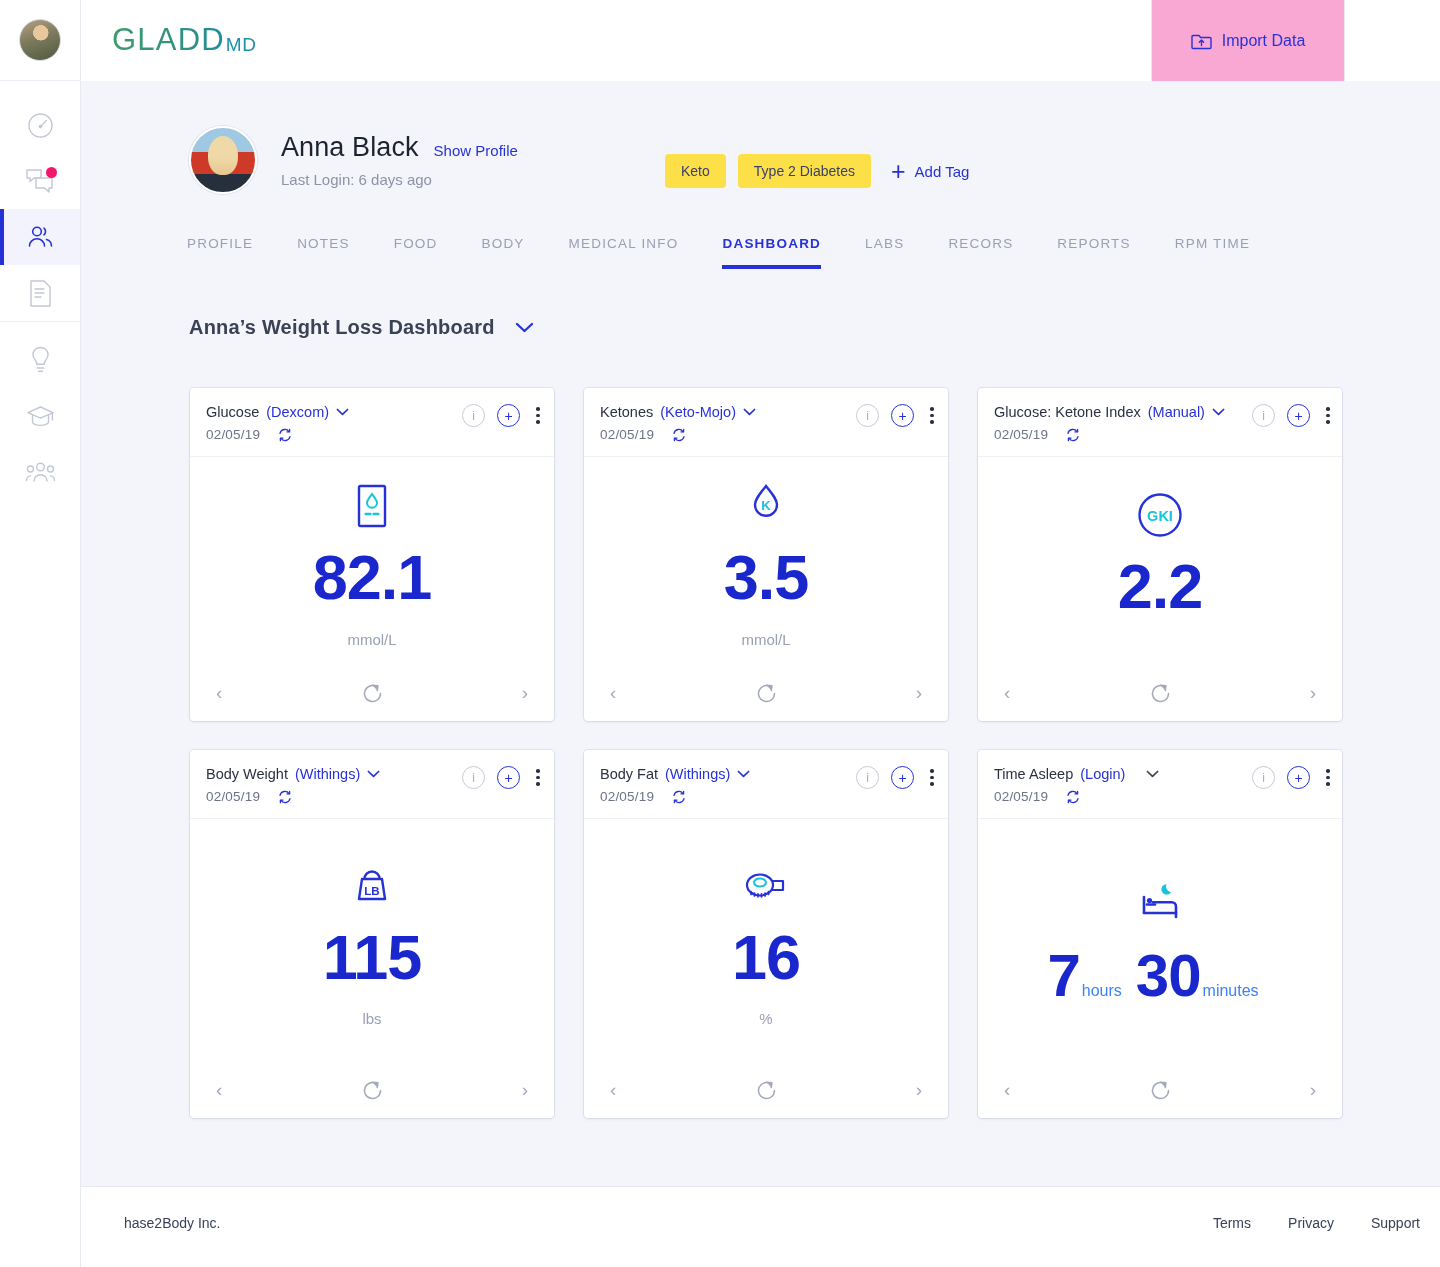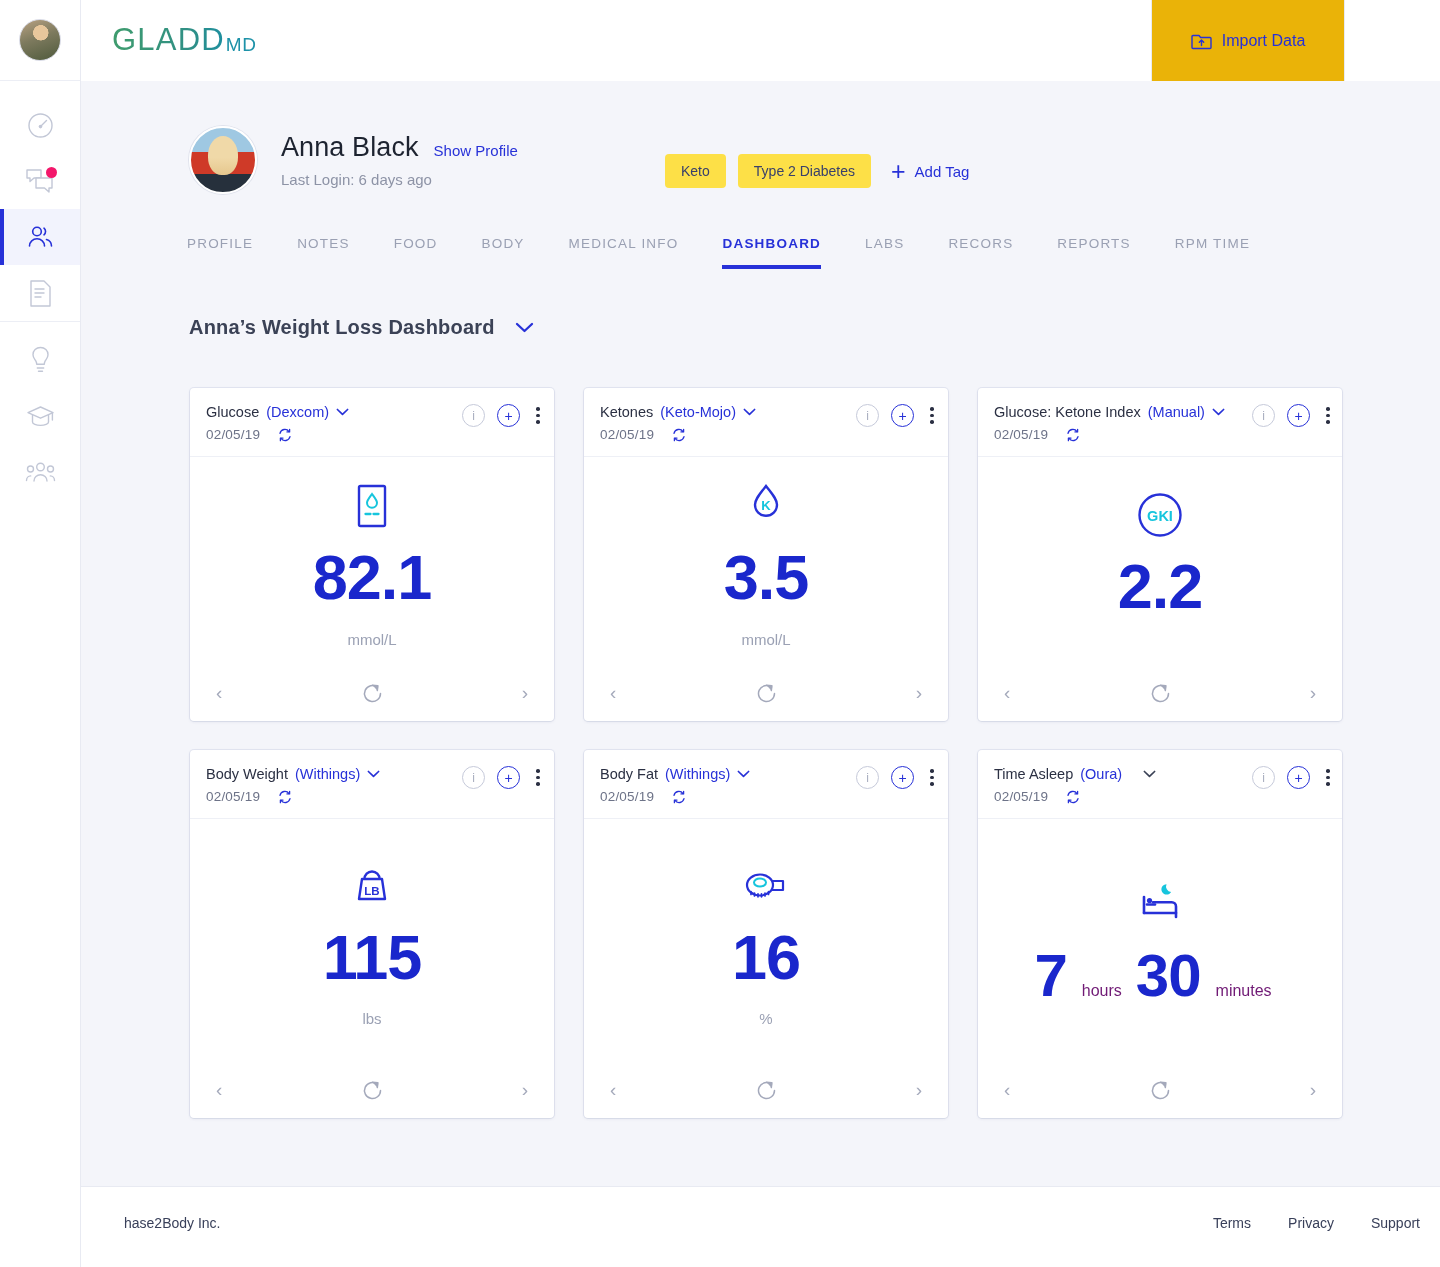--- a/index.html
+++ b/index.html
@@ -21,21 +21,21 @@
   .logo-main {
     font-size:31px; letter-spacing:1.2px; font-weight:400;
     background: linear-gradient(90deg,#3f9c6d 0%,#2f8f86 70%,#1d8fa0 100%);
     -webkit-background-clip:text; background-clip:text; color:transparent;
   }
   .logo-sub { font-size:19px; letter-spacing:.5px; color:#1d92a8; margin-left:1px; padding-bottom:2px; }
   .import-btn {
     position:absolute; left:1151px; top:0; height:81px; width:194px;
     display:flex; align-items:center; justify-content:center; gap:10px;
     color:#2731d8; font-size:16px; cursor:pointer;
-    border-left:1px solid #e8eaf2; border-right:1px solid #e8eaf2; background:#eab308;
+    border-left:1px solid #e8eaf2; border-right:1px solid #e8eaf2; background:#f9a8d4;
   }
 
   
   .rail {
     position:absolute; left:0; top:0; width:81px; height:1267px;
     background:#ffffff; border-right:1px solid #e8eaf2; z-index:5;
   }
   .rail-avatar-cell { height:81px; display:flex; align-items:center; justify-content:center;
     border-bottom:1px solid #eceef5; }
   .rail-avatar {
@@ -135,21 +135,21 @@
   .card-body { flex:1; display:flex; flex-direction:column; align-items:center;
                justify-content:center; padding-top:6px; }
   .metric-icon { height:52px; display:flex; align-items:center; justify-content:center; }
   .metric-val {
     font-size:63px; font-weight:700; color:#1a27cc; line-height:1.05; letter-spacing:-1px;
     margin-top:12px;
   }
   .metric-unit { font-size:15px; color:#9ba1b4; margin-top:20px; }
   .sleep-val { display:flex; align-items:baseline; margin-top:12px; }
   .sleep-num { font-size:60px; font-weight:700; color:#1a27cc; letter-spacing:-1px; }
-  .sleep-unit { font-size:16px; color:#701a75; margin-left:15px; margin-right:14px; }
+  .sleep-unit { font-size:16px; color:#3b82f6; margin-left:2px; margin-right:14px; }
 
   .card-foot {
     height:56px; display:flex; align-items:center; justify-content:space-between;
     padding:0 20px; color:#aeb3c4;
   }
   .chev { font-size:19px; color:#a4a9bb; cursor:pointer; padding:4px 6px; }
 
   
   .footer {
     position:absolute; left:81px; top:1186px; width:1359px; height:81px;
@@ -585,21 +585,21 @@
               </svg>
             </span>
             <span class="chev">›</span>
           </div>
         </div>
 
         <div class="card tall2">
           <div class="card-head">
             <div class="ch-title">
               <span>Time Asleep</span>
-              <span class="ch-src">(Oura)</span>
+              <span class="ch-src">(Login)</span>
               <span style="margin-left:14px;">
                 <svg width="13" height="8" viewBox="0 0 13 8">
                     <path d="M1.4 1.5l5.1 4.8 5.1-4.8" stroke="#3b4256" stroke-width="1.7" fill="none" stroke-linecap="round" stroke-linejoin="round"></path>
                   </svg>
               </span>
             </div>
             <div class="ch-date-row">
               <span class="ch-date">02/05/19</span>
               <span>
                 <svg width="14" height="14" viewBox="0 0 14 14" fill="none">

